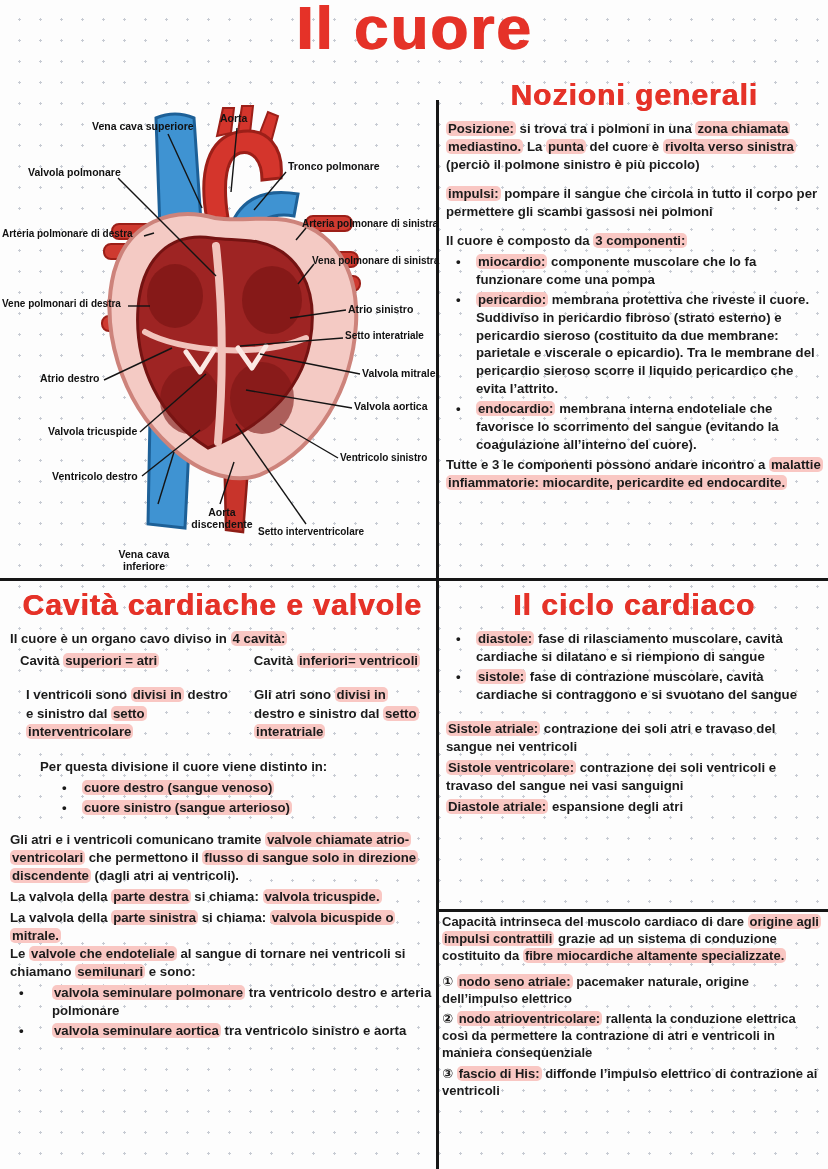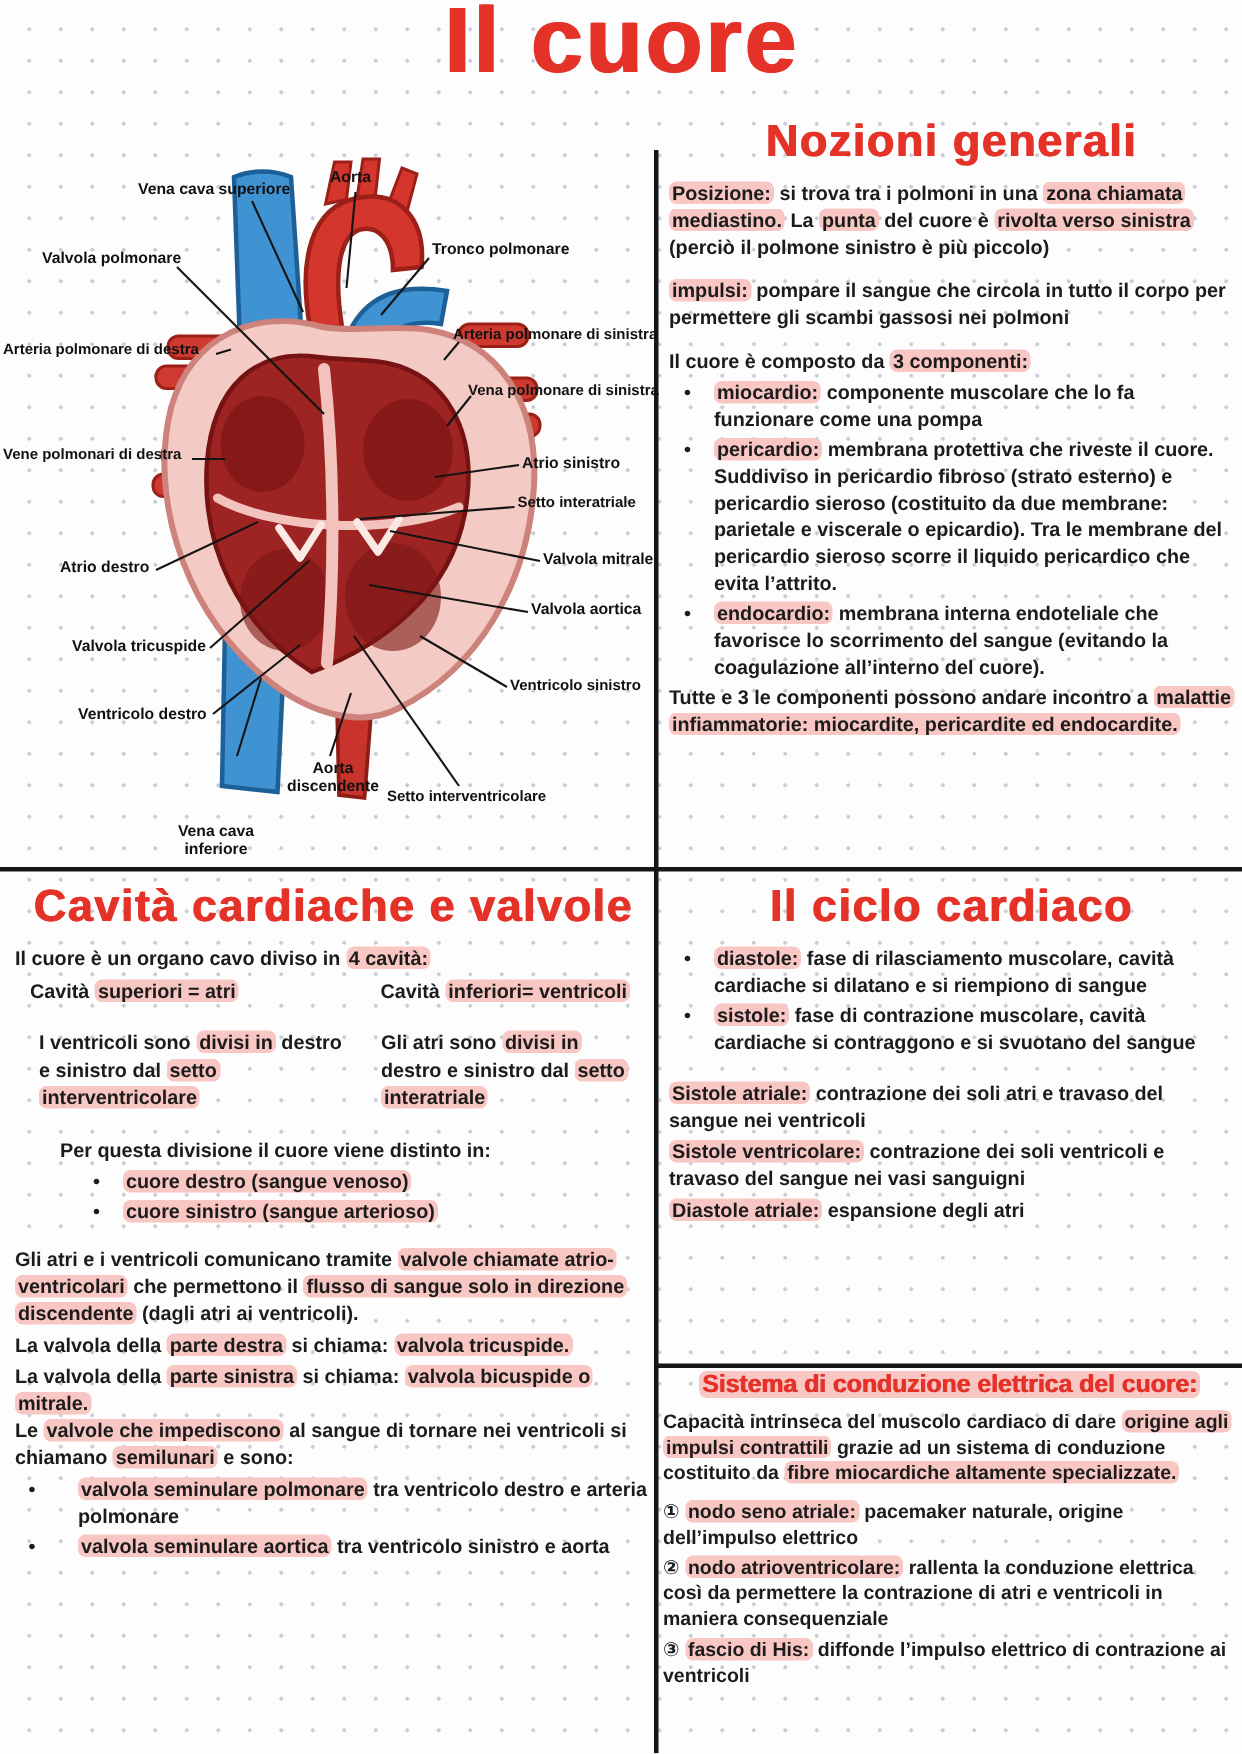--- a/index.html
+++ b/index.html
@@ -189,37 +189,34 @@
     <div class="blocks">
       <p class="rich block-b"><span>I ventricoli sono </span><span class="hl">divisi in</span><span> destro e sinistro dal </span><span class="hl">setto interventricolare</span></p>
       <p class="rich block-a"><span>Gli atri sono </span><span class="hl">divisi in</span><span> destro e sinistro dal </span><span class="hl">setto interatriale</span></p>
     </div>
     <p class="rich tight indent1"><span>Per questa divisione il cuore viene distinto in:</span></p>
     <div class="rich bullet indent2"><span class="hl">cuore destro (sangue venoso)</span></div>
     <div class="rich bullet indent2" style="margin-bottom:14px;"><span class="hl">cuore sinistro (sangue arterioso)</span></div>
     <p class="rich tight"><span>Gli atri e i ventricoli comunicano tramite </span><span class="hl">valvole chiamate atrio-ventricolari</span><span> che permettono il </span><span class="hl">flusso di sangue solo in direzione discendente</span><span> (dagli atri ai ventricoli).</span></p>
     <p class="rich tight"><span>La valvola della </span><span class="hl">parte destra</span><span> si chiama: </span><span class="hl">valvola tricuspide.</span></p>
     <p class="rich" style=""><span>La valvola della </span><span class="hl">parte sinistra</span><span> si chiama: </span><span class="hl">valvola bicuspide o mitrale.</span></p>
-    <p class="rich tight"><span>Le </span><span class="hl">valvole che impediscono</span><span> al sangue di tornare nei ventricoli si chiamano </span><span class="hl">semilunari</span><span> e sono:</span></p>
+    <p class="rich tight"><span>Le </span><span class="hl">valvole che endoteliale</span><span> al sangue di tornare nei ventricoli si chiamano </span><span class="hl">semilunari</span><span> e sono:</span></p>
     <div class="rich bullet wide"><span class="hl">valvola seminulare polmonare</span><span> tra ventricolo destro e arteria polmonare</span></div>
     <div class="rich bullet wide"><span class="hl">valvola seminulare aortica</span><span> tra ventricolo sinistro e aorta</span></div>
   </section>
 
   <section class="sec-ciclo">
     <h2 class="sec-title">Il ciclo cardiaco</h2>
     <div class="rich bullet"><span class="hl">diastole:</span><span> fase di rilasciamento muscolare, cavità cardiache si dilatano e si riempiono di sangue</span></div>
     <div class="rich bullet" style="margin-bottom:16px;"><span class="hl">sistole:</span><span> fase di contrazione muscolare, cavità cardiache si contraggono e si svuotano del sangue</span></div>
     <p class="rich tight"><span class="hl">Sistole atriale:</span><span> contrazione dei soli atri e travaso del sangue nei ventricoli</span></p>
     <p class="rich tight"><span class="hl">Sistole ventricolare:</span><span> contrazione dei soli ventricoli e travaso del sangue nei vasi sanguigni</span></p>
     <p class="rich tight"><span class="hl">Diastole atriale:</span><span> espansione degli atri</span></p>
   </section>
 
   <section class="sec-cond">
-    <div class="cond-title">
-      <span class="hl">Sistema di conduzione elettrica del cuore:</span>
-    </div>
     <p class="rich para"><span>Capacità intrinseca del muscolo cardiaco di dare </span><span class="hl">origine agli impulsi contrattili</span><span> grazie ad un sistema di conduzione costituito da </span><span class="hl">fibre miocardiche altamente specializzate.</span></p>
     <p class="rich nodo"><span>① </span><span class="hl">nodo seno atriale:</span><span> pacemaker naturale, origine dell’impulso elettrico</span></p>
     <p class="rich nodo"><span>② </span><span class="hl">nodo atrioventricolare:</span><span> rallenta la conduzione elettrica così da permettere la contrazione di atri e ventricoli in maniera consequenziale</span></p>
     <p class="rich nodo"><span>③ </span><span class="hl">fascio di His:</span><span> diffonde l’impulso elettrico di contrazione ai ventricoli</span></p>
   </section>
 
 </div>
 
 </body></html>

